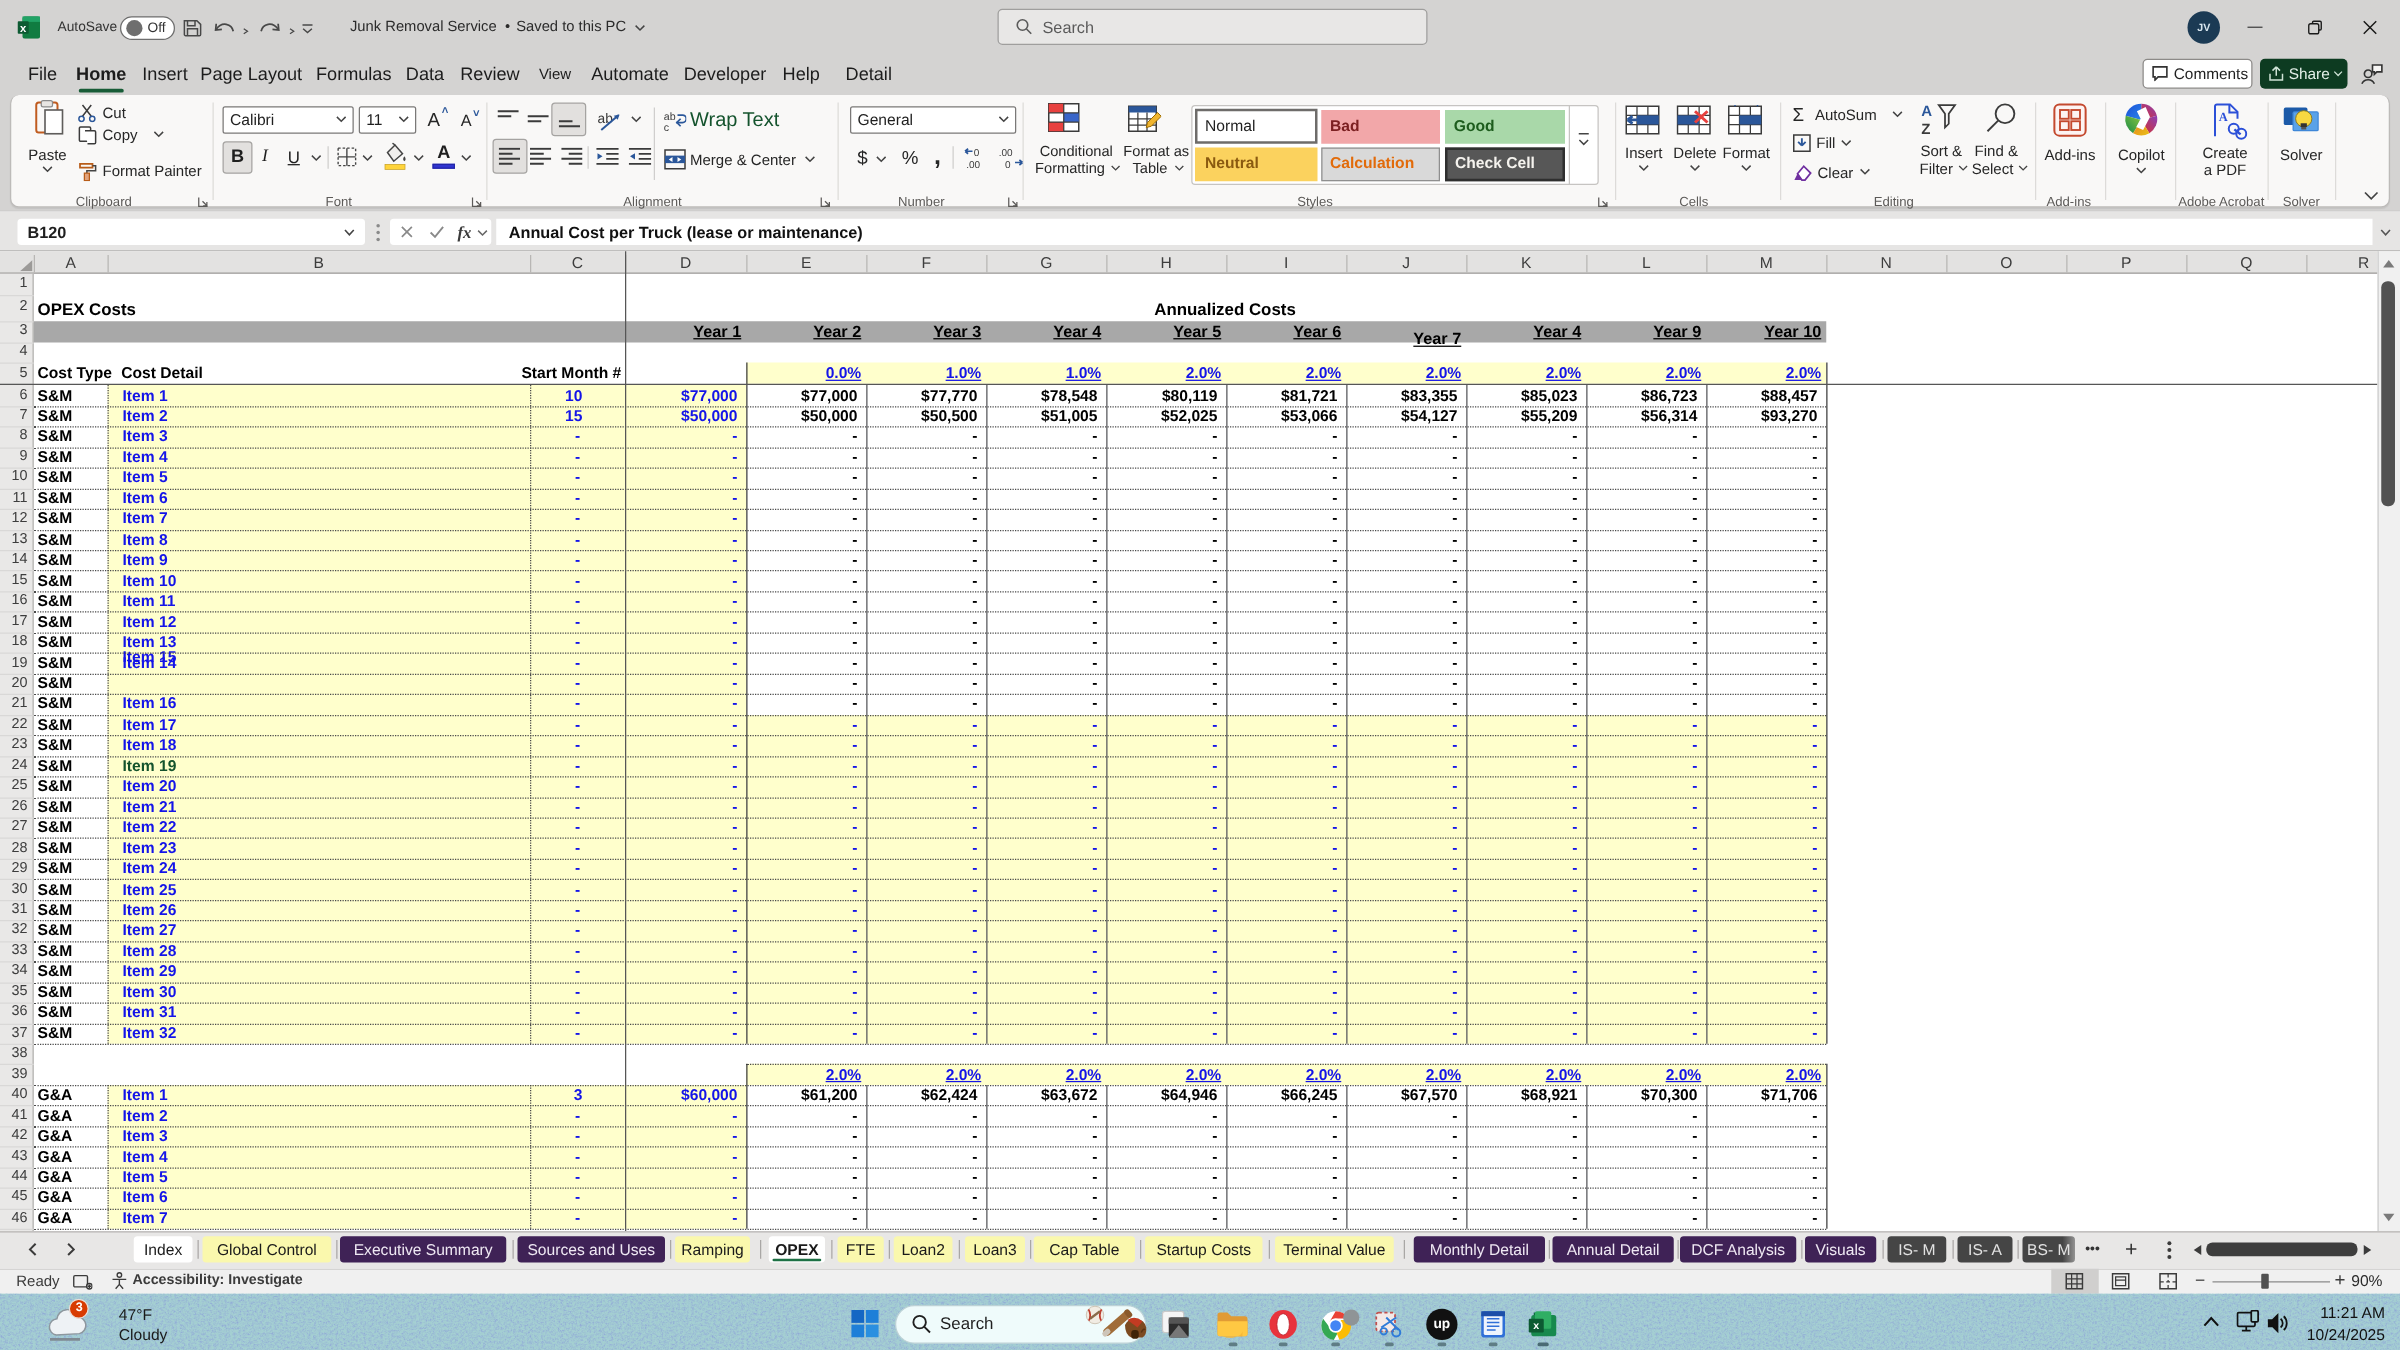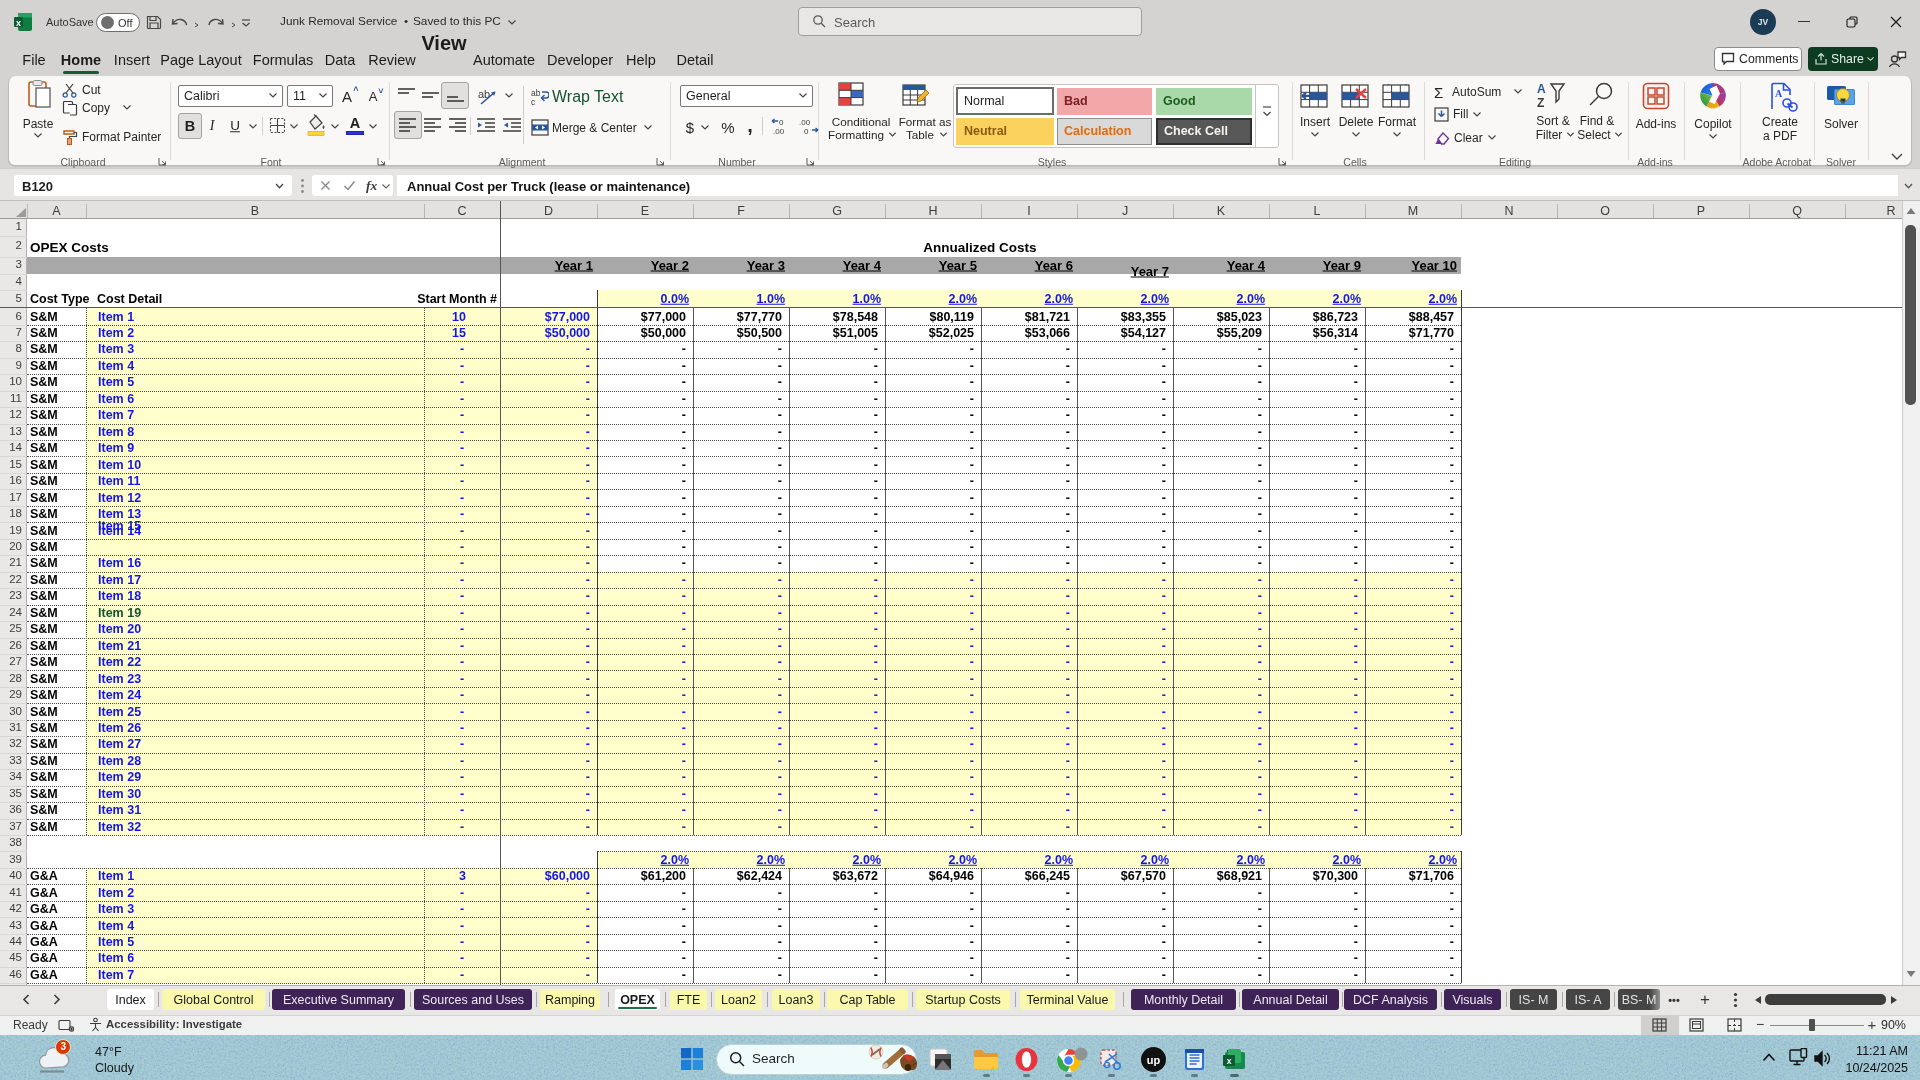--- a/index.html
+++ b/index.html
@@ -61,21 +61,21 @@
       <path d="M1 1 L11 11 M11 1 L1 11"></path>
     </svg>
 <div class="a" style="left:0px;top:44px;width:1920px;height:32px;background:#d4d3d2;"></div>
 <div class="a tx" style="left:34px;top:60px;transform:translate(-50%,-50%);font-size:14.5px;color:#1c1c1c;font-weight:400;">File</div>
 <div class="a tx" style="left:81px;top:60px;transform:translate(-50%,-50%);font-size:14.5px;color:#1c1c1c;font-weight:700;">Home</div>
 <div class="a tx" style="left:132px;top:60px;transform:translate(-50%,-50%);font-size:14.5px;color:#1c1c1c;font-weight:400;">Insert</div>
 <div class="a tx" style="left:201px;top:60px;transform:translate(-50%,-50%);font-size:14.5px;color:#1c1c1c;font-weight:400;">Page Layout</div>
 <div class="a tx" style="left:283px;top:60px;transform:translate(-50%,-50%);font-size:14.5px;color:#1c1c1c;font-weight:400;">Formulas</div>
 <div class="a tx" style="left:340px;top:60px;transform:translate(-50%,-50%);font-size:14.5px;color:#1c1c1c;font-weight:400;">Data</div>
 <div class="a tx" style="left:392px;top:60px;transform:translate(-50%,-50%);font-size:14.5px;color:#1c1c1c;font-weight:400;">Review</div>
-<div class="a tx" style="left:444px;top:43px;transform:translate(-50%,-50%);font-size:20px;color:#1c1c1c;font-weight:700;">View</div>
+<div class="a tx" style="left:444px;top:59px;transform:translate(-50%,-50%);font-size:12px;color:#1c1c1c;font-weight:400;">View</div>
 <div class="a tx" style="left:504px;top:60px;transform:translate(-50%,-50%);font-size:14.5px;color:#1c1c1c;font-weight:400;">Automate</div>
 <div class="a tx" style="left:580px;top:60px;transform:translate(-50%,-50%);font-size:14.5px;color:#1c1c1c;font-weight:400;">Developer</div>
 <div class="a tx" style="left:641px;top:60px;transform:translate(-50%,-50%);font-size:14.5px;color:#1c1c1c;font-weight:400;">Help</div>
 <div class="a tx" style="left:695px;top:60px;transform:translate(-50%,-50%);font-size:14.5px;color:#1c1c1c;font-weight:400;">Detail</div>
 <div class="a" style="left:63px;top:71px;width:36px;height:3px;background:#185c37;border-radius:2px;"></div>
 <div class="a" style="left:0px;top:76px;width:1920px;height:92px;background:#d4d3d2;"></div>
 <div class="a" style="left:8px;top:76px;width:1904px;height:90px;background:#f9f8f7;border:1px solid #bdbbb9;border-top:none;border-radius:7px;box-shadow:0 1px 1px rgba(0,0,0,0.08);"></div>
 <div class="a" style="left:170px;top:82px;width:1px;height:78px;background:#dddbd9;"></div>
 <div class="a" style="left:389px;top:82px;width:1px;height:78px;background:#dddbd9;"></div>
 <div class="a" style="left:670px;top:82px;width:1px;height:78px;background:#dddbd9;"></div>
@@ -686,21 +686,21 @@
 <div class="a tx" style="left:466px;top:332.99px;transform:translate(-100%,-50%);font-size:12.5px;color:#1414e8;font-weight:700;">15</div>
 <div class="a tx" style="left:590px;top:332.99px;transform:translate(-100%,-50%);font-size:12.5px;color:#1414e8;font-weight:700;">$50,000</div>
 <div class="a tx" style="left:686px;top:332.99px;transform:translate(-100%,-50%);font-size:12.5px;color:#000;font-weight:700;">$50,000</div>
 <div class="a tx" style="left:782px;top:332.99px;transform:translate(-100%,-50%);font-size:12.5px;color:#000;font-weight:700;">$50,500</div>
 <div class="a tx" style="left:878px;top:332.99px;transform:translate(-100%,-50%);font-size:12.5px;color:#000;font-weight:700;">$51,005</div>
 <div class="a tx" style="left:974px;top:332.99px;transform:translate(-100%,-50%);font-size:12.5px;color:#000;font-weight:700;">$52,025</div>
 <div class="a tx" style="left:1070px;top:332.99px;transform:translate(-100%,-50%);font-size:12.5px;color:#000;font-weight:700;">$53,066</div>
 <div class="a tx" style="left:1166px;top:332.99px;transform:translate(-100%,-50%);font-size:12.5px;color:#000;font-weight:700;">$54,127</div>
 <div class="a tx" style="left:1262px;top:332.99px;transform:translate(-100%,-50%);font-size:12.5px;color:#000;font-weight:700;">$55,209</div>
 <div class="a tx" style="left:1358px;top:332.99px;transform:translate(-100%,-50%);font-size:12.5px;color:#000;font-weight:700;">$56,314</div>
-<div class="a tx" style="left:1454px;top:332.99px;transform:translate(-100%,-50%);font-size:12.5px;color:#000;font-weight:700;">$71,770</div>
+<div class="a tx" style="left:1454px;top:332.99px;transform:translate(-100%,-50%);font-size:12.5px;color:#000;font-weight:700;">$93,270</div>
 <div class="a tx" style="left:30px;top:349.45000000000005px;transform:translateY(-50%);font-size:12.5px;color:#000;font-weight:700;">S&amp;M</div>
 <div class="a tx" style="left:98px;top:349.45000000000005px;transform:translateY(-50%);font-size:12.5px;color:#1414e8;font-weight:700;">Item 3</div>
 <div class="a tx" style="left:462px;top:349.45000000000005px;transform:translate(-50%,-50%);font-size:12.5px;color:#1414e8;font-weight:700;">-</div>
 <div class="a tx" style="left:590px;top:349.45000000000005px;transform:translate(-100%,-50%);font-size:12.5px;color:#1414e8;font-weight:700;">-</div>
 <div class="a tx" style="left:686px;top:349.45000000000005px;transform:translate(-100%,-50%);font-size:12.5px;color:#000;font-weight:700;">-</div>
 <div class="a tx" style="left:782px;top:349.45000000000005px;transform:translate(-100%,-50%);font-size:12.5px;color:#000;font-weight:700;">-</div>
 <div class="a tx" style="left:878px;top:349.45000000000005px;transform:translate(-100%,-50%);font-size:12.5px;color:#000;font-weight:700;">-</div>
 <div class="a tx" style="left:974px;top:349.45000000000005px;transform:translate(-100%,-50%);font-size:12.5px;color:#000;font-weight:700;">-</div>
 <div class="a tx" style="left:1070px;top:349.45000000000005px;transform:translate(-100%,-50%);font-size:12.5px;color:#000;font-weight:700;">-</div>
 <div class="a tx" style="left:1166px;top:349.45000000000005px;transform:translate(-100%,-50%);font-size:12.5px;color:#000;font-weight:700;">-</div>

